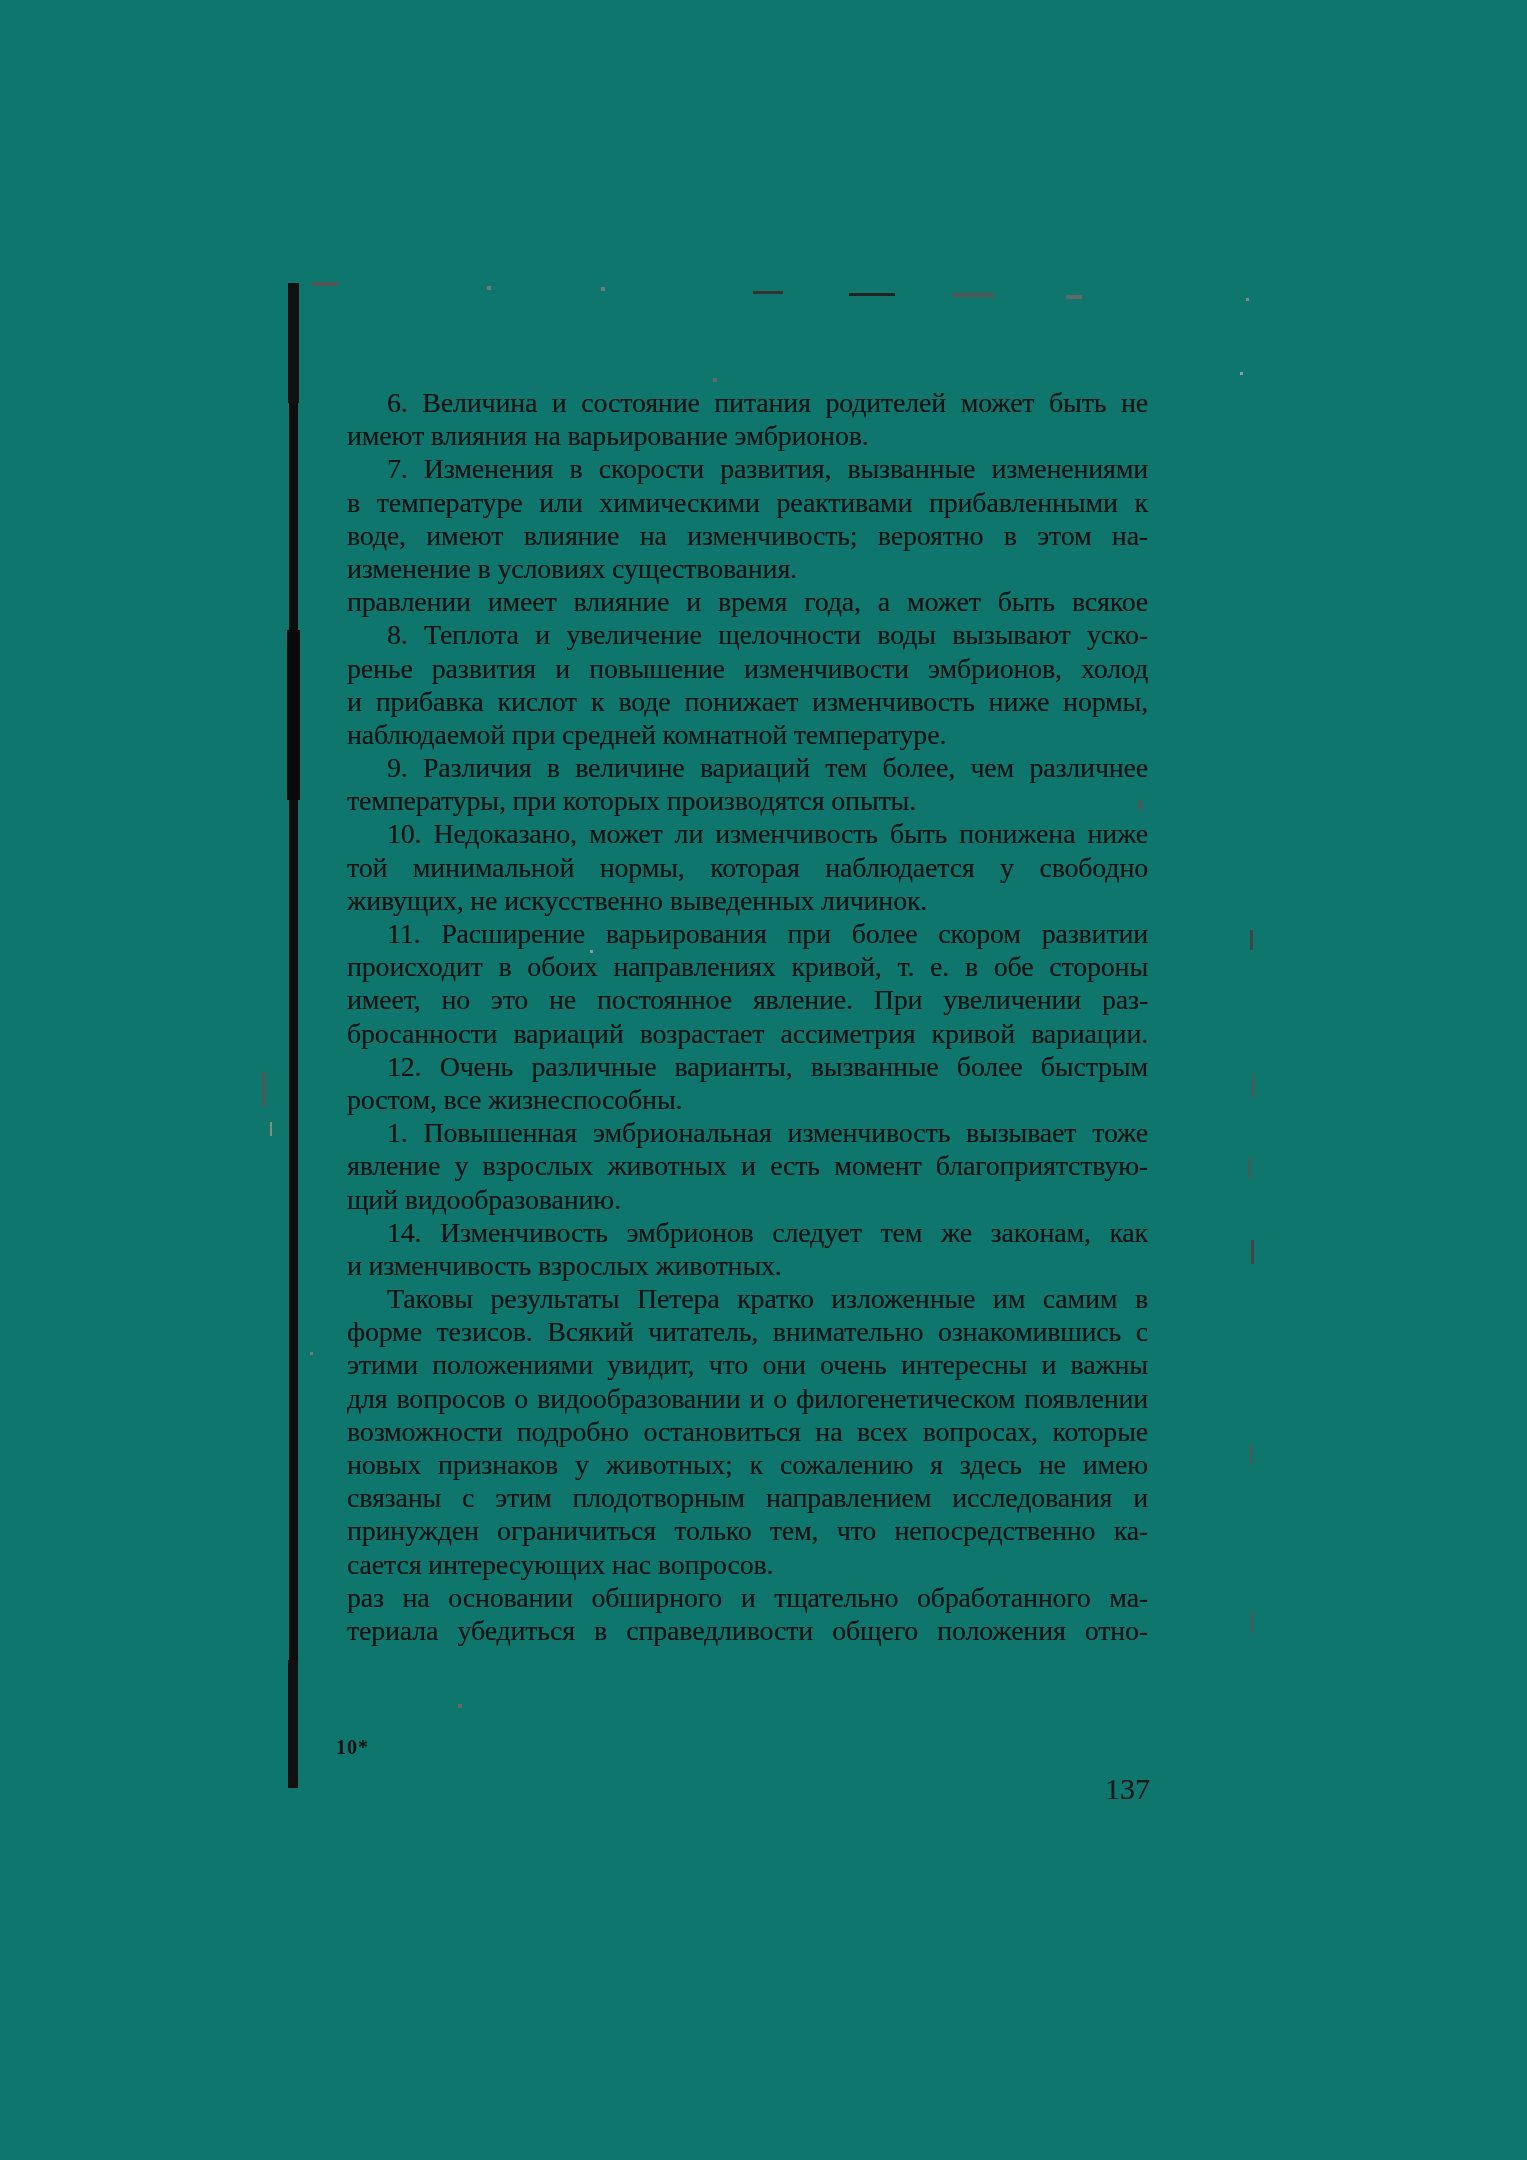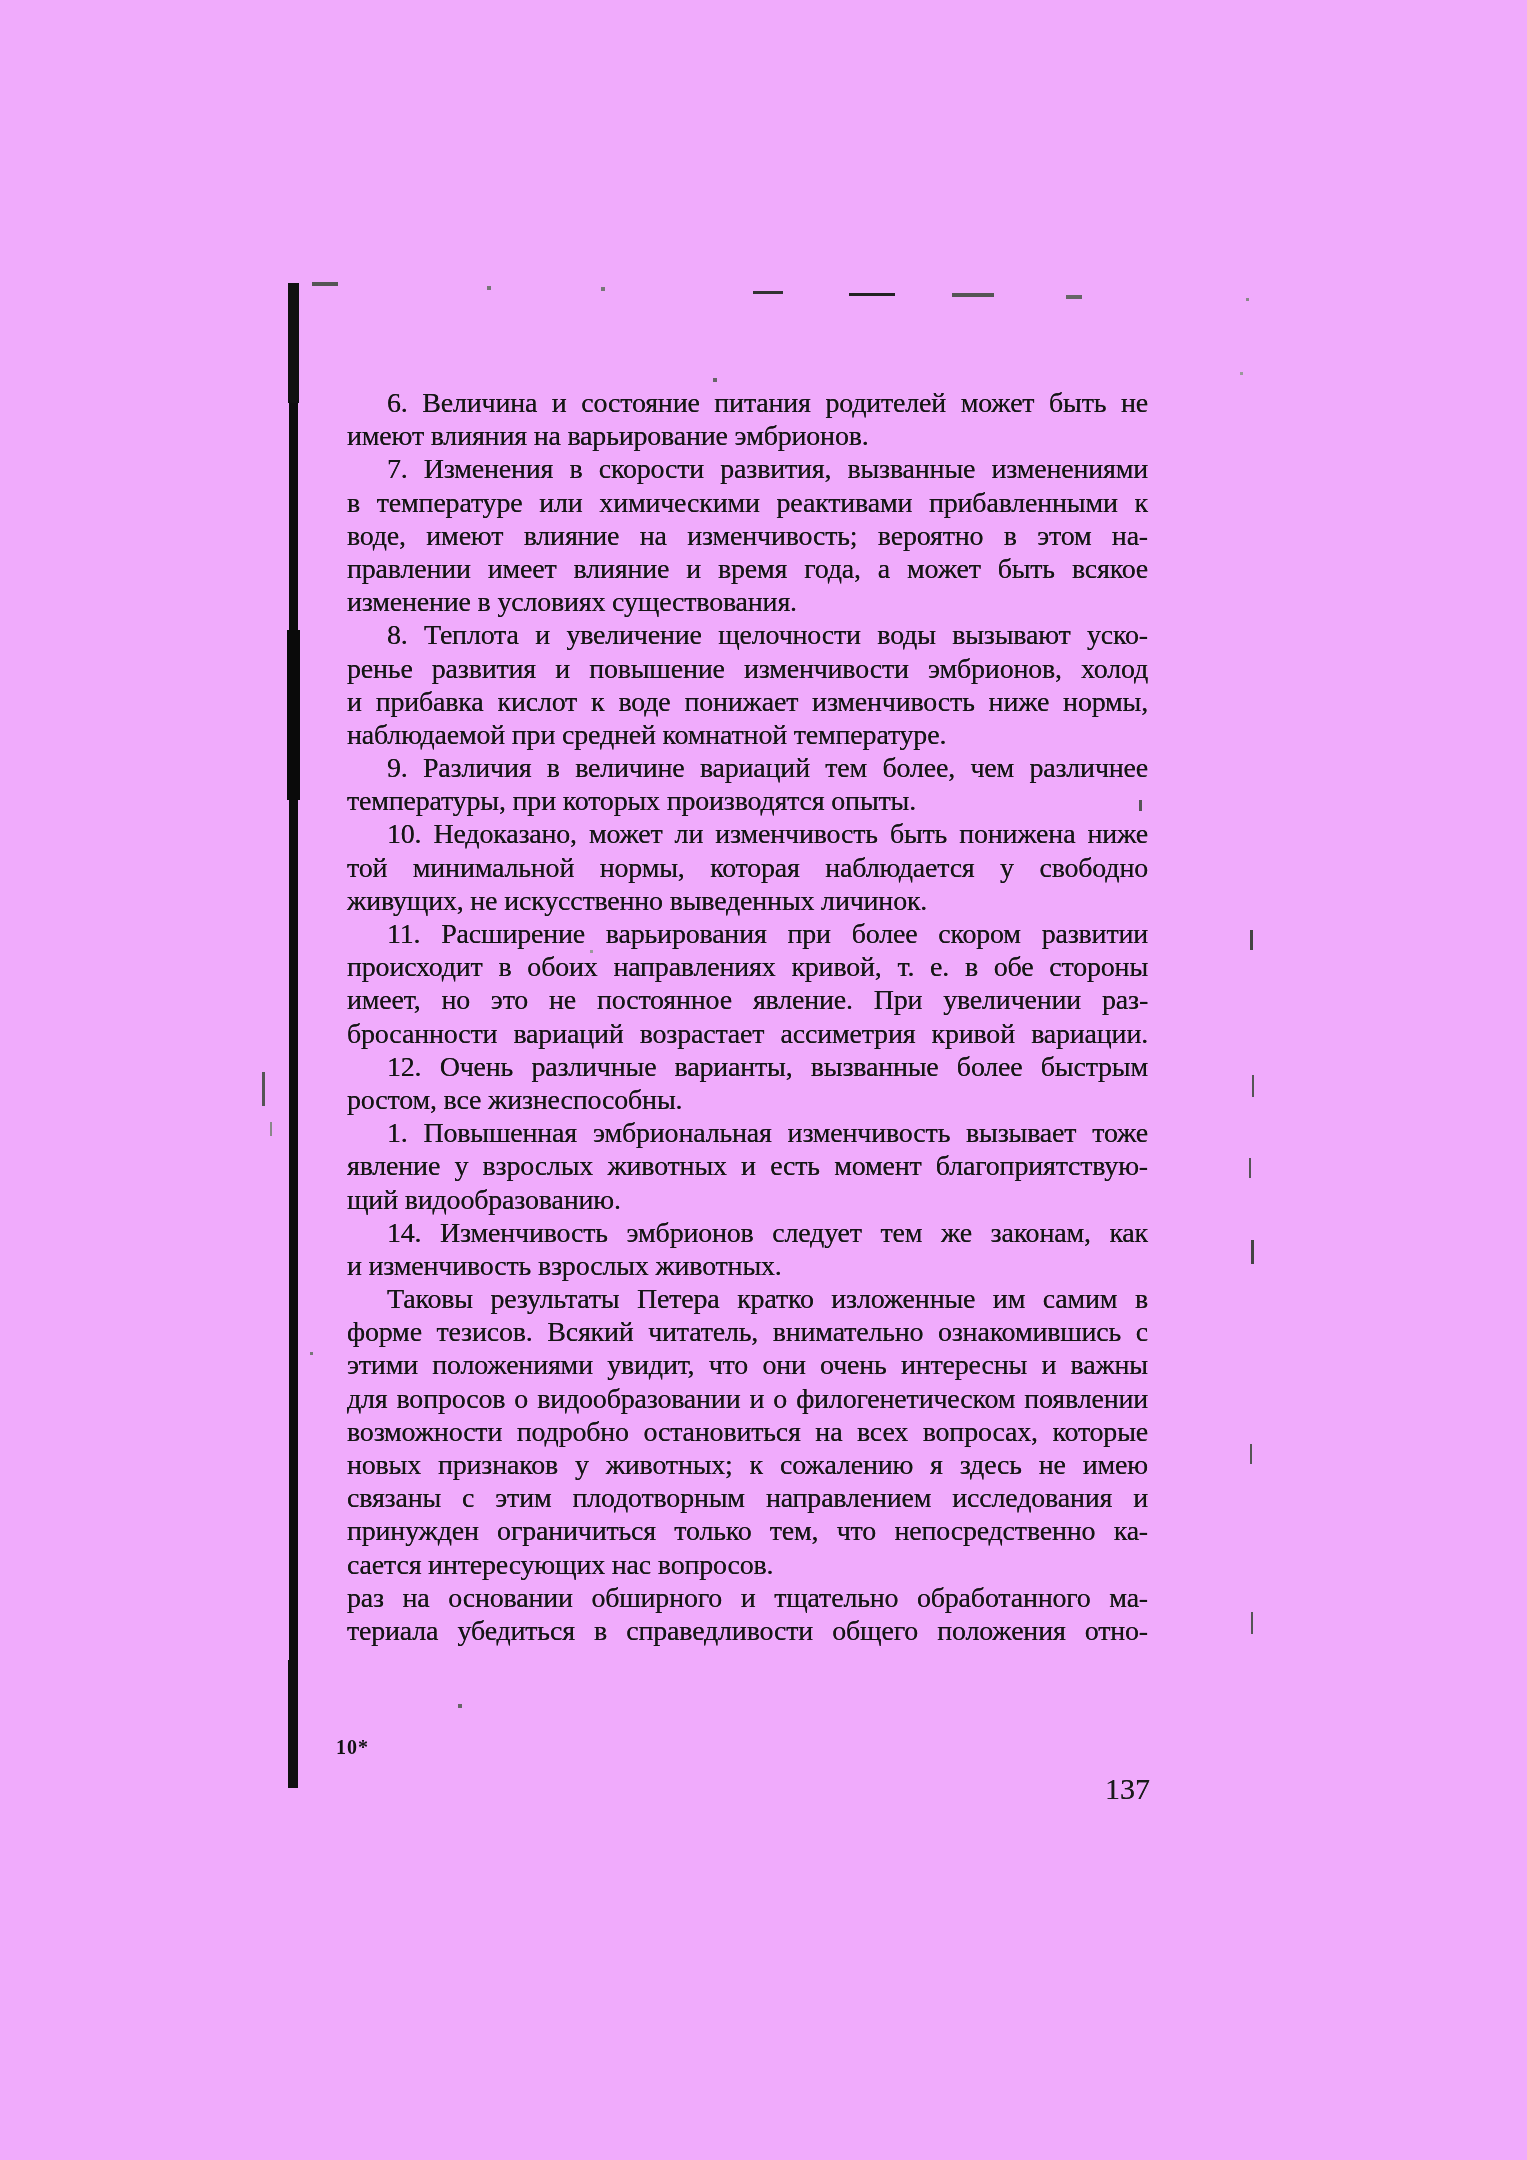--- a/index.html
+++ b/index.html
@@ -5,21 +5,21 @@
   html,body{margin:0;padding:0;}
   body{
     width:1527px;height:2160px;
     background:#ffffff;
     position:relative;
     font-family:"Liberation Serif",serif;
     overflow:hidden;
   }
   .page{
     position:absolute;left:0;top:0;width:1527px;height:2160px;
-    background:#f0abfc;
+    background:#0f766e;
   }
   .text-block{
     position:absolute;
     left:347px;top:386px;width:801px;
     color:#151515;
     font-size:28px;
     line-height:33.2px;
     letter-spacing:-0.2px;
     text-shadow:0 0 0.6px #333;
   }
@@ -76,22 +76,22 @@
       <div class="mark" style="left: 458px; top: 1704px; width: 4px; height: 4px; background: rgb(102, 102, 102);"></div>
       <div class="mark" style="left: 590px; top: 950px; width: 3px; height: 3px; background: rgb(153, 153, 153);"></div>
     </div>
 
   <div class="text-block" id="text-block">
       <div class="line fill indent">6. Величина и состояние питания родителей может быть не</div>
       <div class="line">имеют влияния на варьирование эмбрионов.</div>
       <div class="line fill indent">7. Изменения в скорости развития, вызванные изменениями</div>
       <div class="line fill">в температуре или химическими реактивами прибавленными к</div>
       <div class="line fill">воде, имеют влияние на изменчивость; вероятно в этом на-</div>
+      <div class="line">изменение в условиях существования.</div>
       <div class="line fill">правлении имеет влияние и время года, а может быть всякое</div>
-      <div class="line">изменение в условиях существования.</div>
       <div class="line fill indent">8. Теплота и увеличение щелочности воды вызывают уско-</div>
       <div class="line fill">ренье развития и повышение изменчивости эмбрионов, холод</div>
       <div class="line fill">и прибавка кислот к воде понижает изменчивость ниже нормы,</div>
       <div class="line">наблюдаемой при средней комнатной температуре.</div>
       <div class="line fill indent">9. Различия в величине вариаций тем более, чем различнее</div>
       <div class="line">температуры, при которых производятся опыты.</div>
       <div class="line fill indent">10. Недоказано, может ли изменчивость быть понижена ниже</div>
       <div class="line fill">той минимальной нормы, которая наблюдается у свободно</div>
       <div class="line">живущих, не искусственно выведенных личинок.</div>
       <div class="line fill indent">11. Расширение варьирования при более скором развитии</div>

